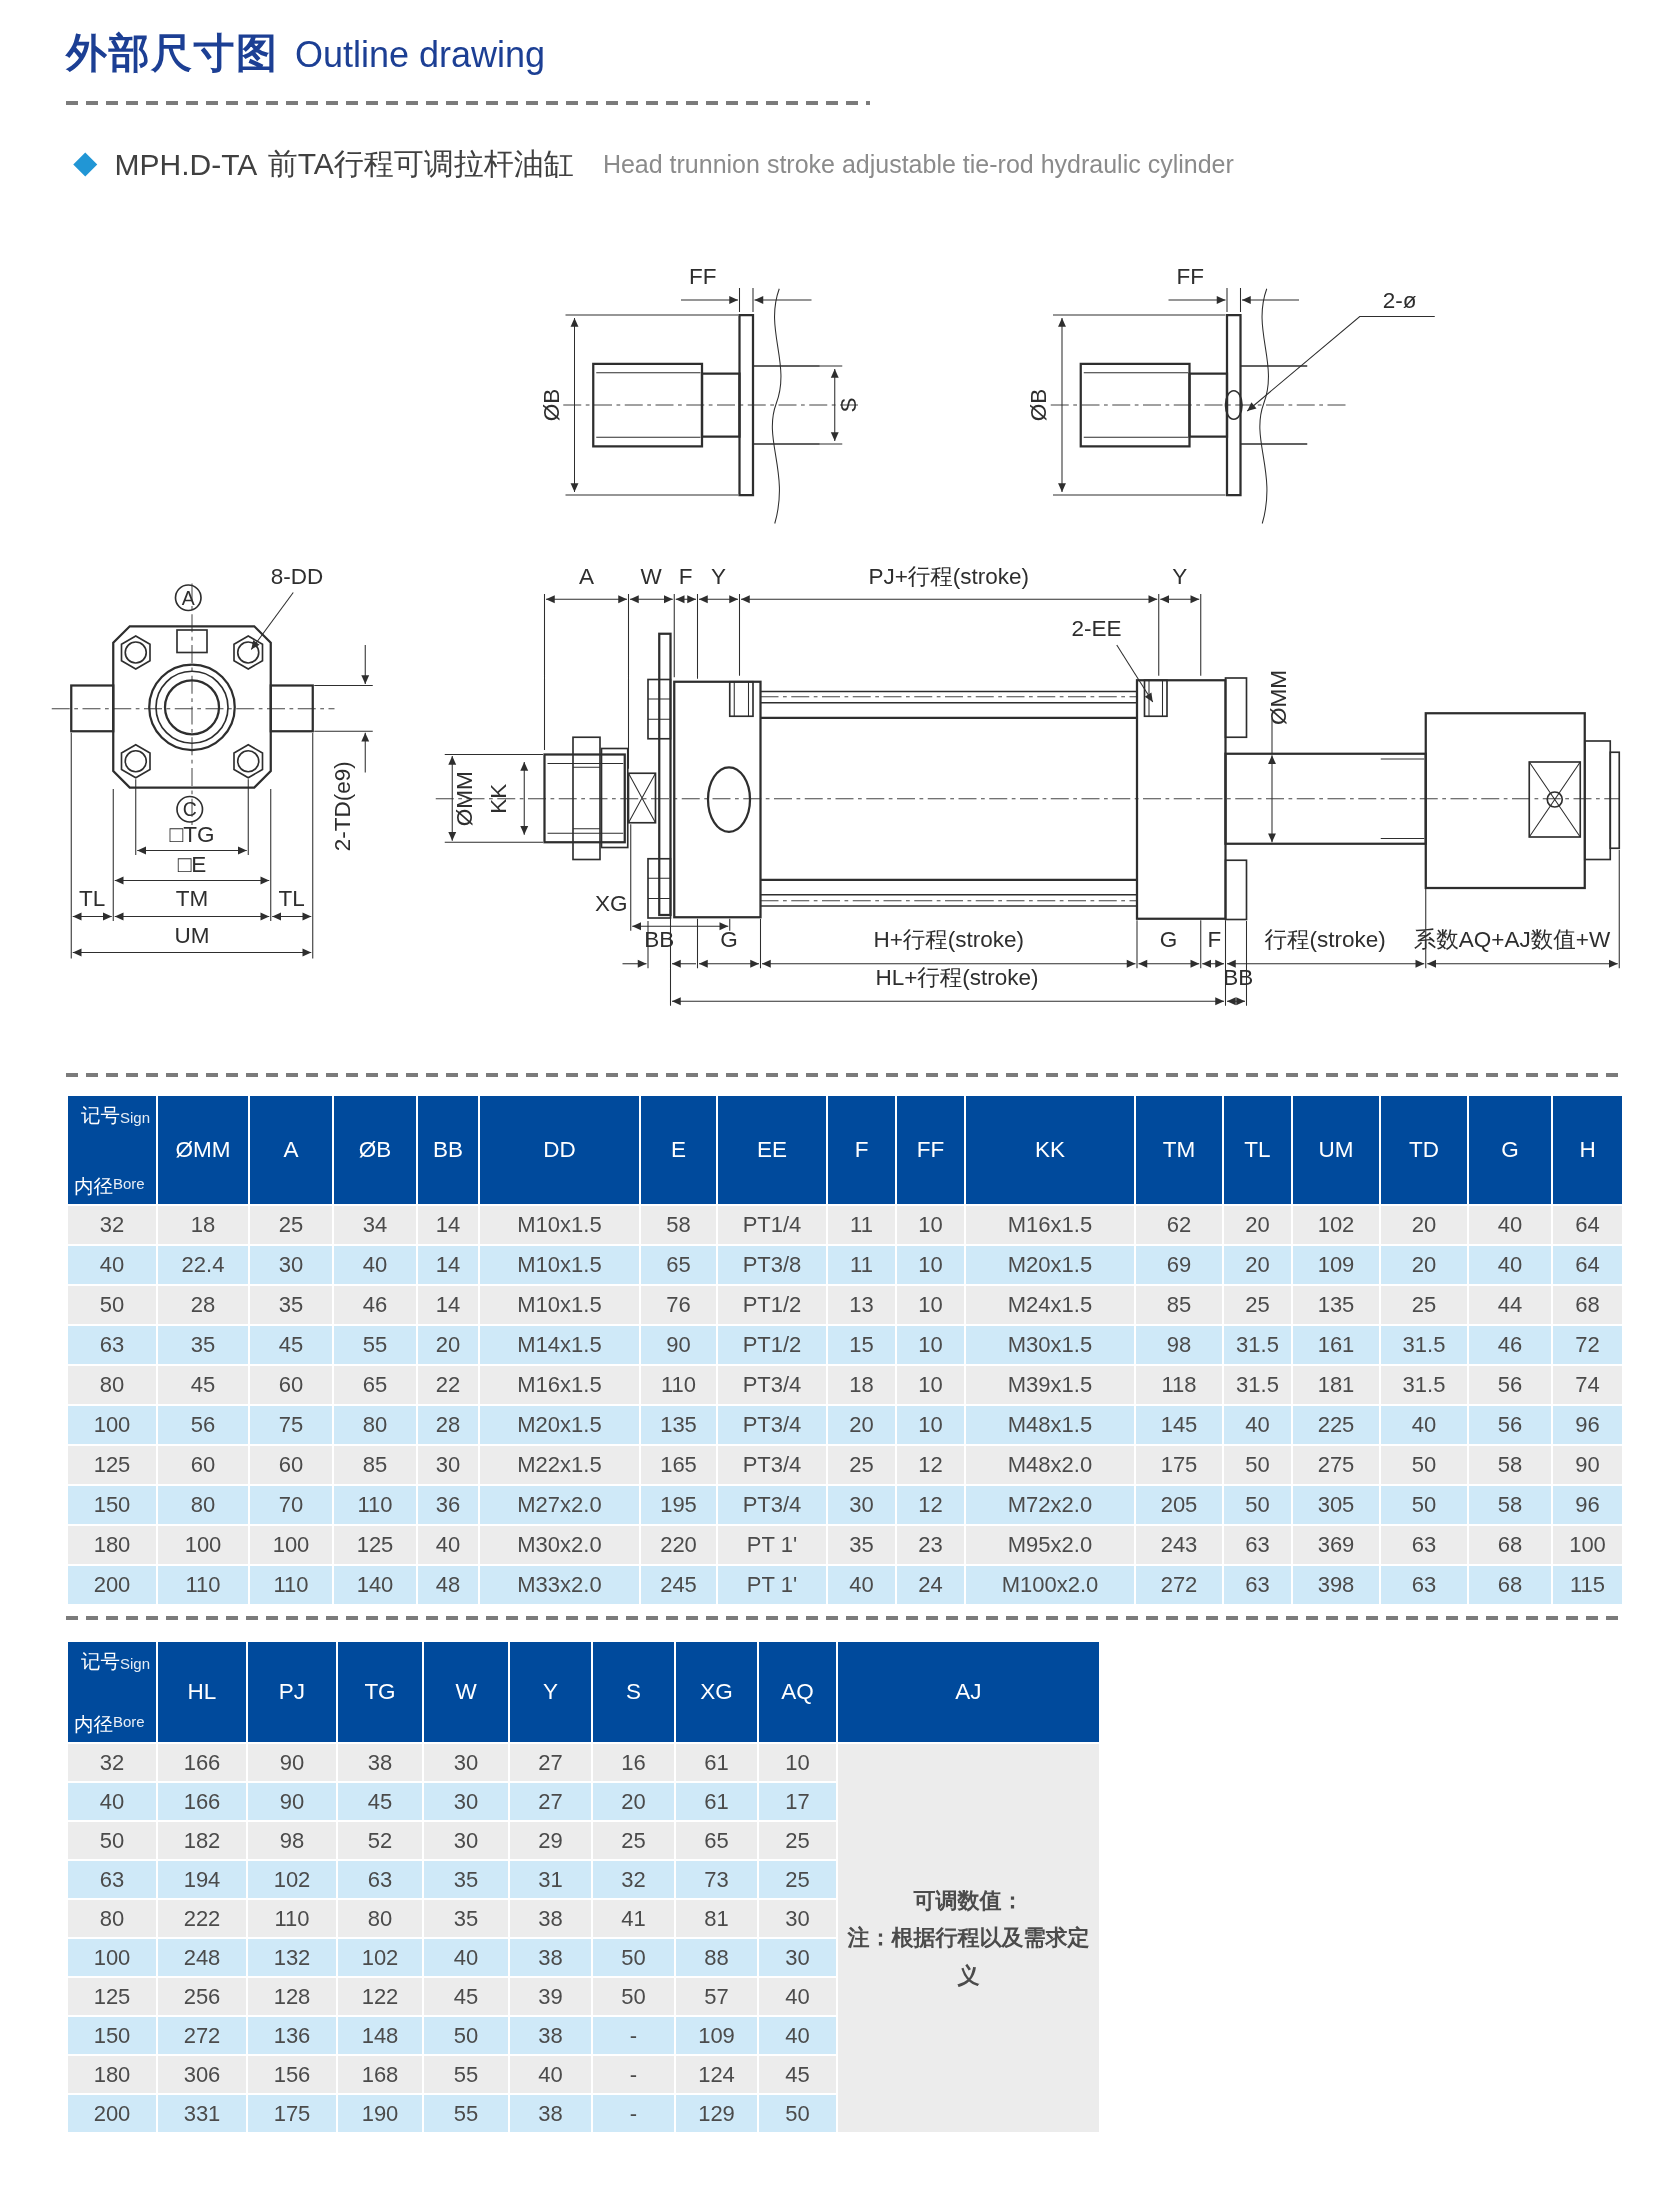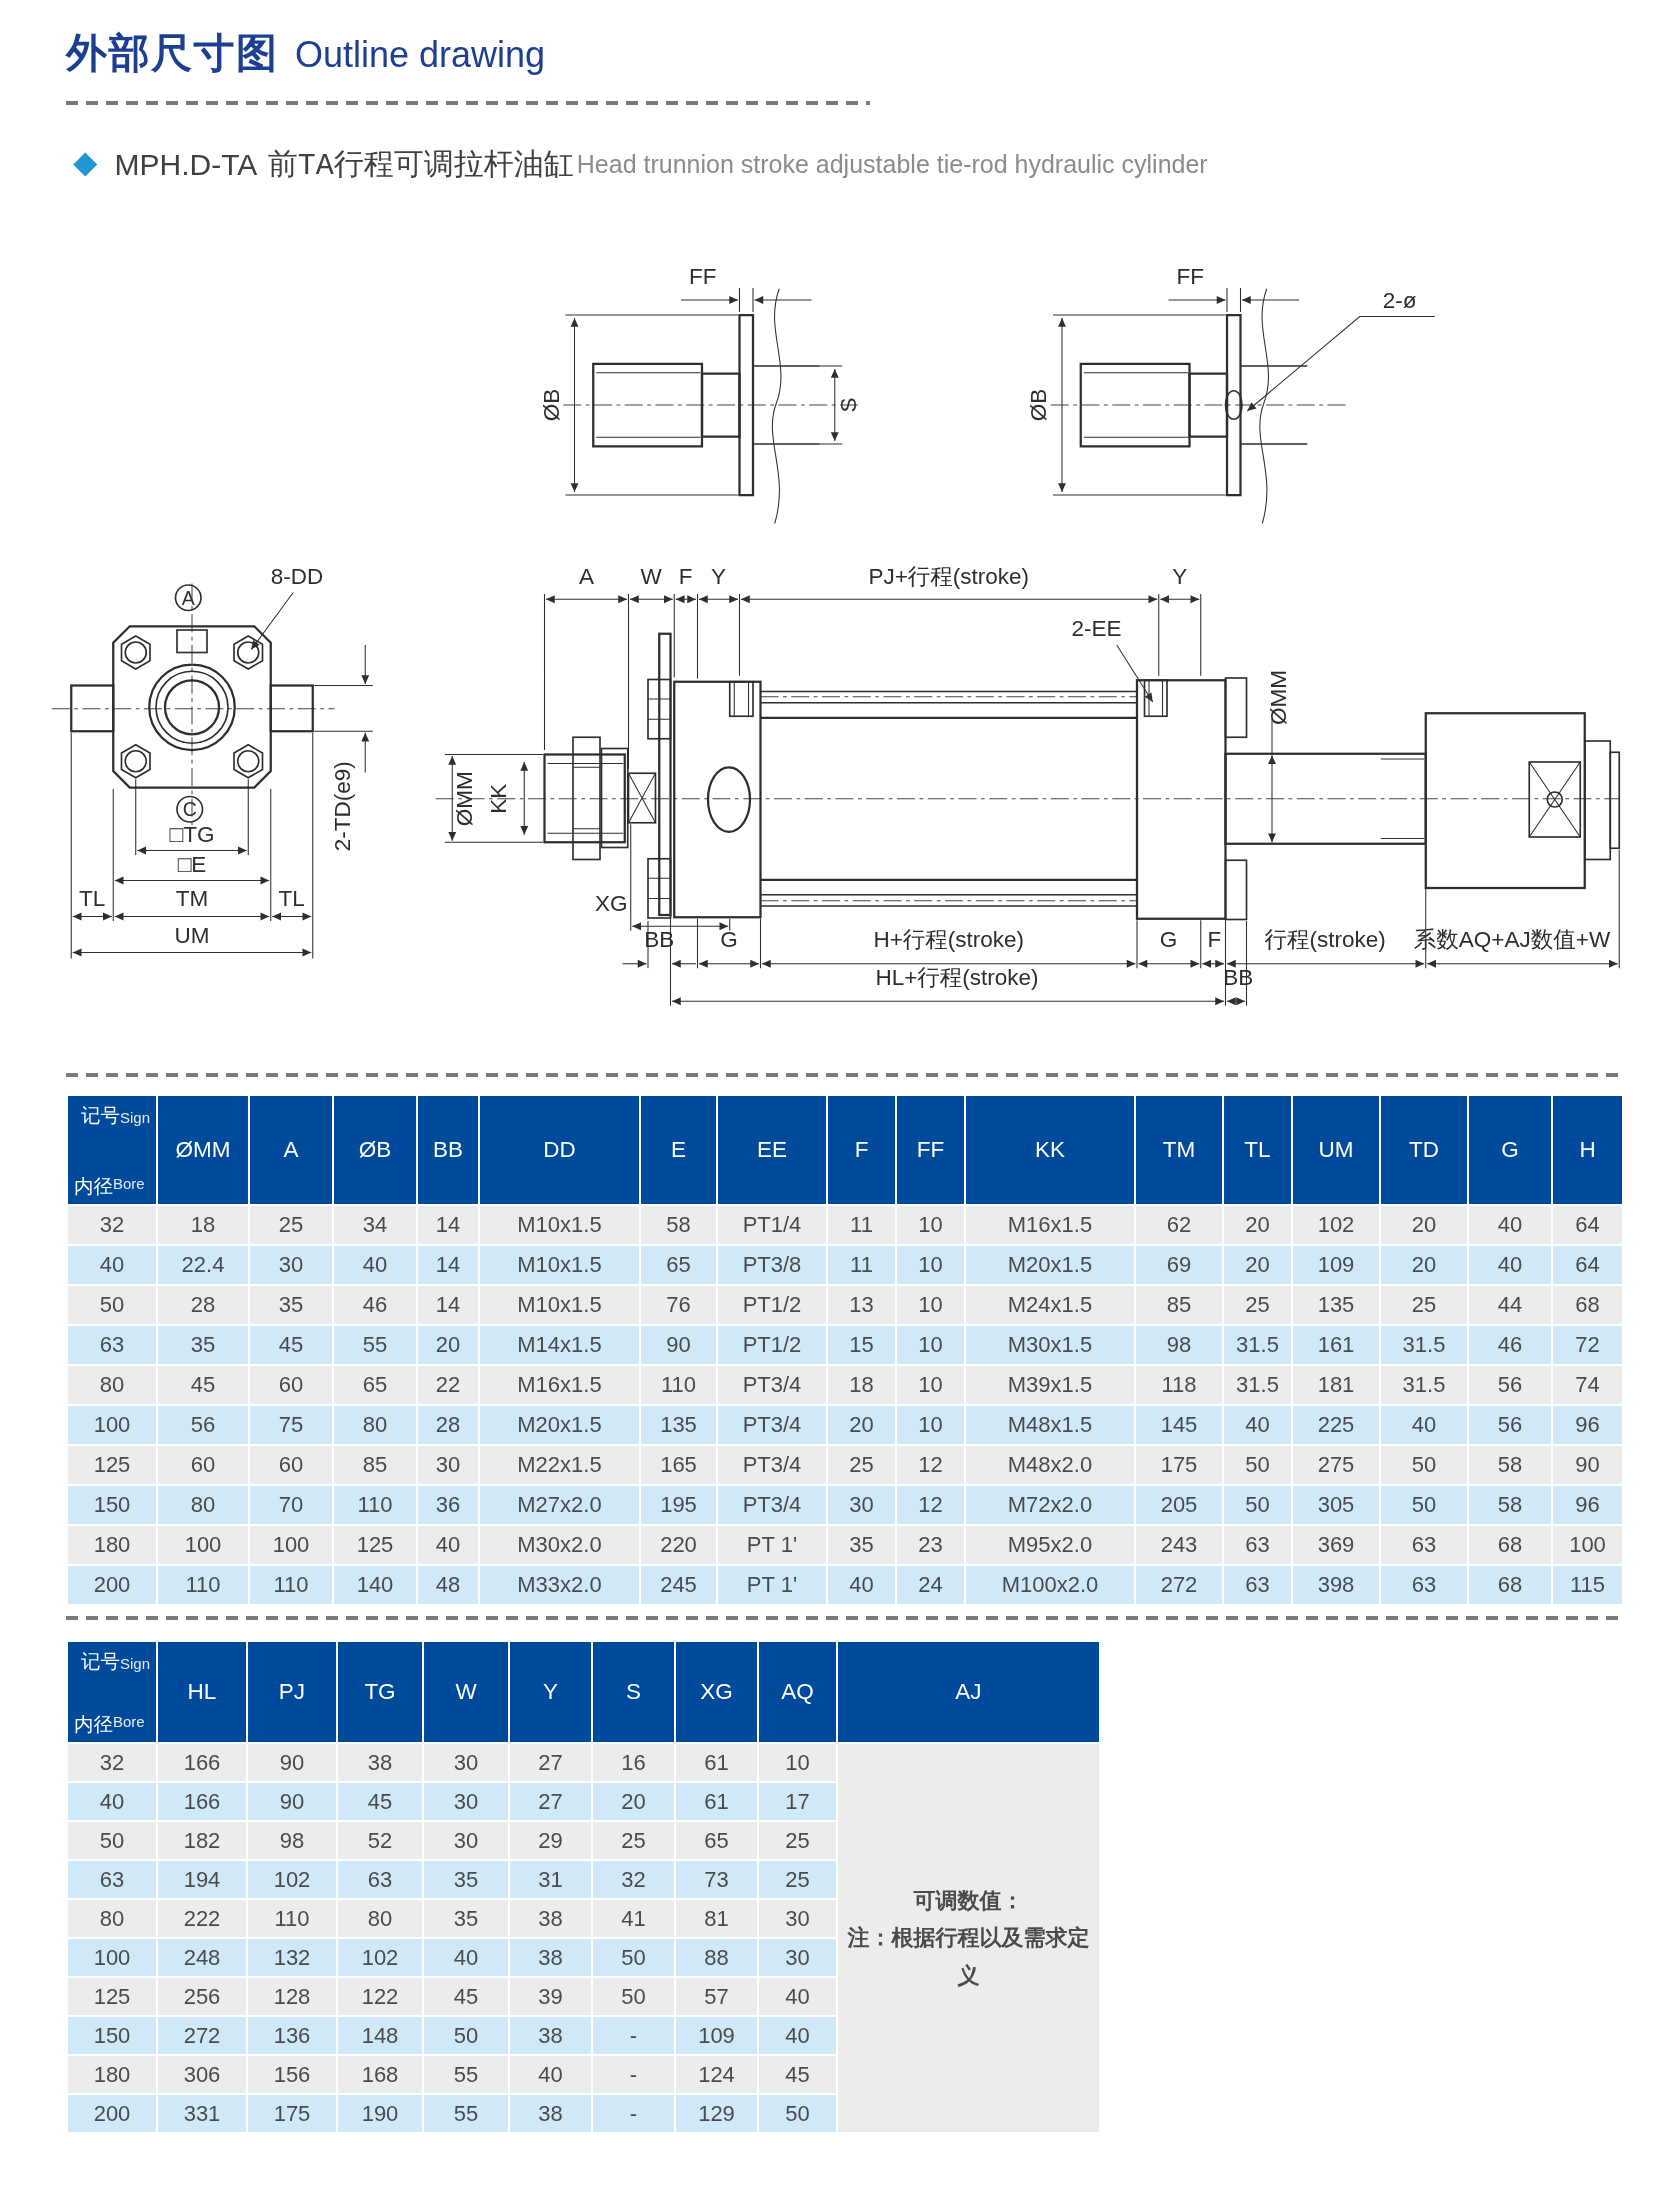--- a/index.html
+++ b/index.html
@@ -16,21 +16,21 @@
   .dash{position:absolute;height:3.8px;
     background:repeating-linear-gradient(90deg,#7b7b7b 0 12px,transparent 12px 20px);}
   #dash1{left:66px;top:101px;width:804px;}
   #dash2{left:66px;top:1073px;width:1554px;}
   #dash3{left:66px;top:1616px;width:1554px;}
 
   
   #subtitle{position:absolute;left:74px;top:144px;display:flex;align-items:center;}
   .diamond{width:16.5px;height:16.5px;background:#2196d5;transform:rotate(45deg);margin:0 21px 0 3px;flex:none;}
   .sub-zh{font-size:30px;color:#404040;}
-  .sub-en{font-size:25px;color:#8b8b8b;margin-left:3px;}
+  .sub-en{font-size:25px;color:#8b8b8b;margin-left:29px;}
 
   
   #drawing{position:absolute;left:38px;top:225px;}
   .oln{stroke:#2e2e2e;stroke-width:3;fill:none;}
   .oln2{stroke:#2e2e2e;stroke-width:2.2;fill:none;}
   .dln{stroke:#2e2e2e;stroke-width:1.4;fill:none;}
   .cln{stroke:#2e2e2e;stroke-width:1.2;fill:none;stroke-dasharray:24 6 5 6;}
   .dim{stroke:#2e2e2e;stroke-width:1.4;fill:none;marker-start:url(#arr);marker-end:url(#arr);}
   .dimE{stroke:#2e2e2e;stroke-width:1.4;fill:none;marker-end:url(#arr);}
   .lt{font-family:"Liberation Sans",sans-serif;font-size:30px;fill:#2e2e2e;text-anchor:middle;}
@@ -68,21 +68,21 @@
 
   <div class="sec-head" id="sec1">
     <span class="zh">外部尺寸图</span>
     <span class="en">Outline drawing</span>
   </div>
   <div class="dash" id="dash1"></div>
 
   <div id="subtitle">
     <span class="diamond"></span>
     <span class="sub-zh">MPH.D-TA</span>
-    <span class="sub-zh" style="margin-left:10.5px;font-family:Liberation Mono, monospace;">前TA行程可调拉杆油缸</span>
+    <span class="sub-zh" style="margin-left:10.5px;">前TA行程可调拉杆油缸</span>
     <span class="sub-en">Head trunnion stroke adjustable tie-rod hydraulic cylinder</span>
   </div>
 
   <svg id="drawing" width="1583" height="825" viewBox="0 0 2110 1100">
     <defs>
       <marker id="arr" viewBox="0 0 12 12" refX="11" refY="6" markerWidth="10" markerHeight="10" orient="auto-start-reverse">
         <path d="M1,1.5 L11,6 L1,10.5 Z" fill="#2e2e2e"></path>
       </marker>
       <g id="hexnut">
         <path class="oln2" d="M0,-22 L19,-11 L19,11 L0,22 L-19,11 L-19,-11 Z"></path>

